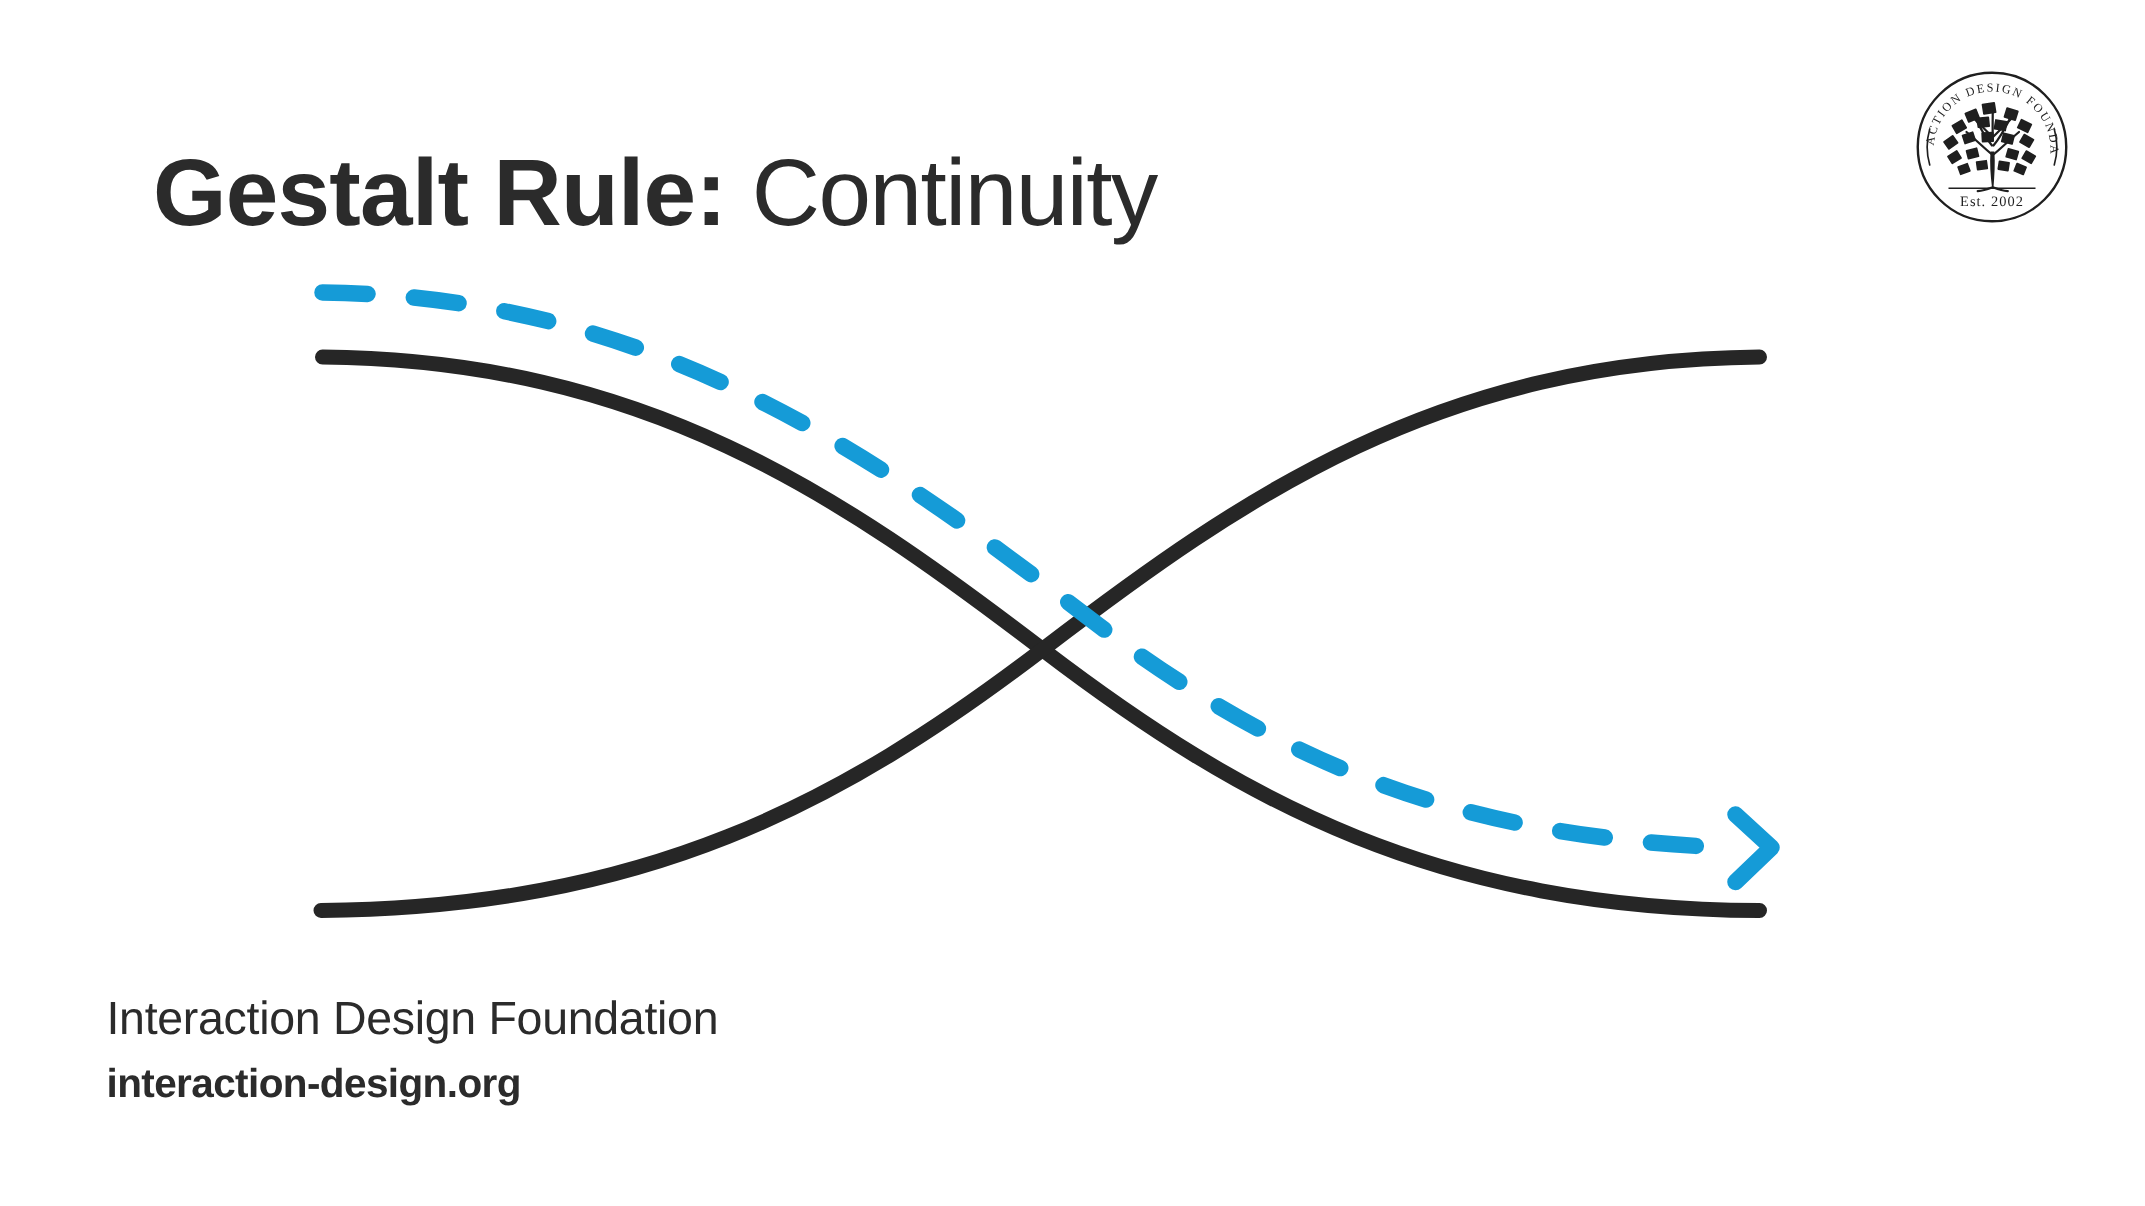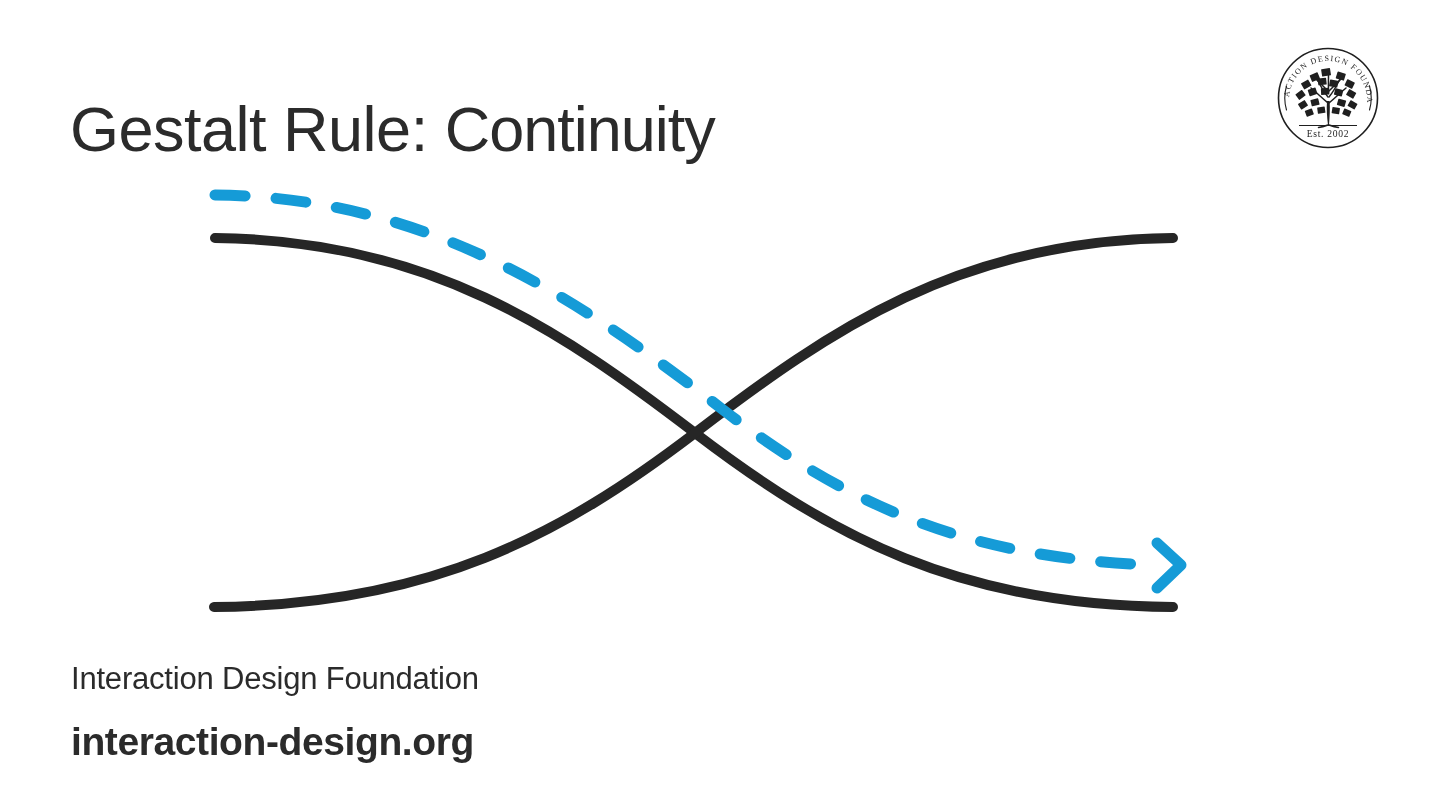--- a/index.html
+++ b/index.html
@@ -23,21 +23,22 @@
     position: absolute;
     left: 70px;
     top: 52px;
     font-size: 63px;
     line-height: 1.12;
     letter-spacing: -0.5px;
     color: #2b2b2b;
     white-space: nowrap;
   }
   .title .light {
-    font-weight: 400;
+    font-weight: 700;
+    margin-left: 32px;
   }
   .title .strong {
     font-weight: 400;
     letter-spacing: -1px;
   }
 
   
   .diagram {
     position: absolute;
     left: 0;
@@ -54,25 +55,25 @@
     top: 659px;
     color: #2b2b2b;
   }
   .footer-org {
     font-size: 31px;
     font-weight: 400;
     line-height: 1.28;
     letter-spacing: -0.2px;
   }
   .footer-url {
-    font-size: 39px;
+    font-size: 27px;
     font-weight: 700;
     line-height: 1.28;
     letter-spacing: -0.4px;
-    margin-top: 18px;
+    margin-top: 6px;
   }
 
   
   .logo {
     position: absolute;
     left: 1277px;
     top: 47px;
     width: 102px;
     height: 102px;
   }

